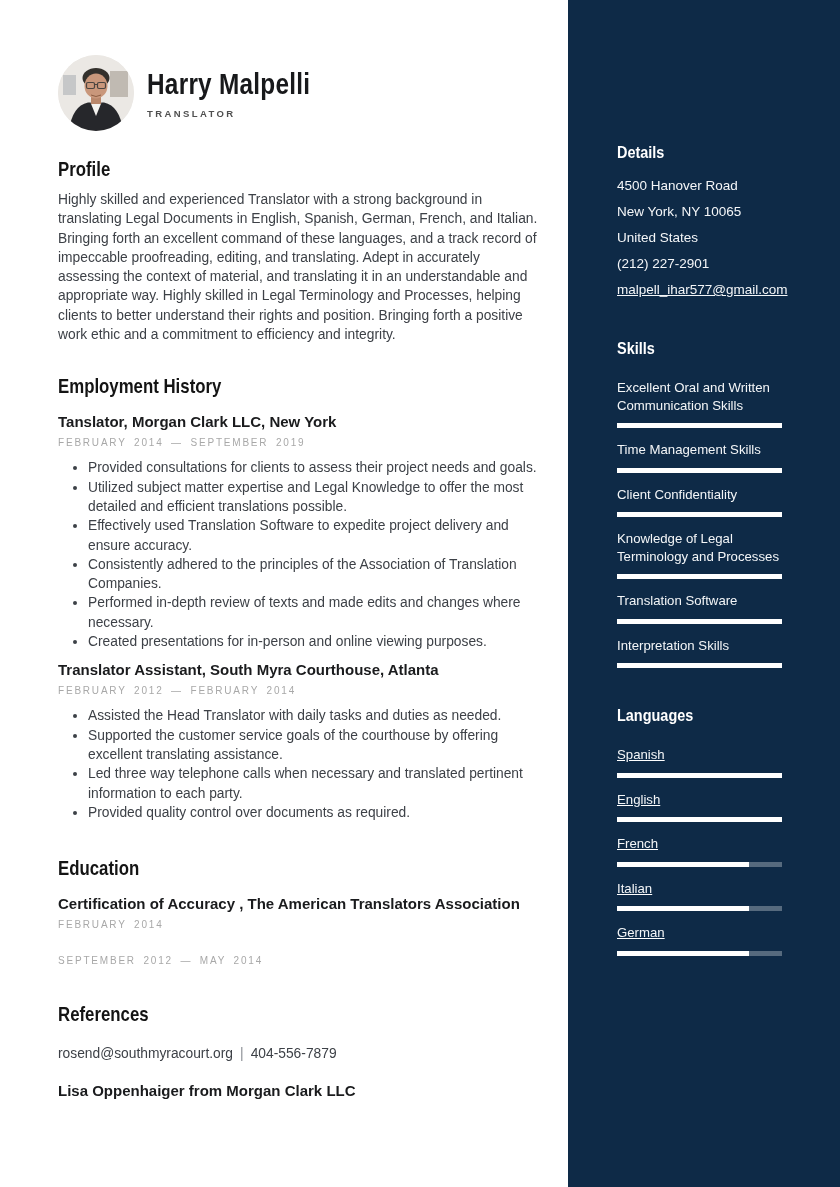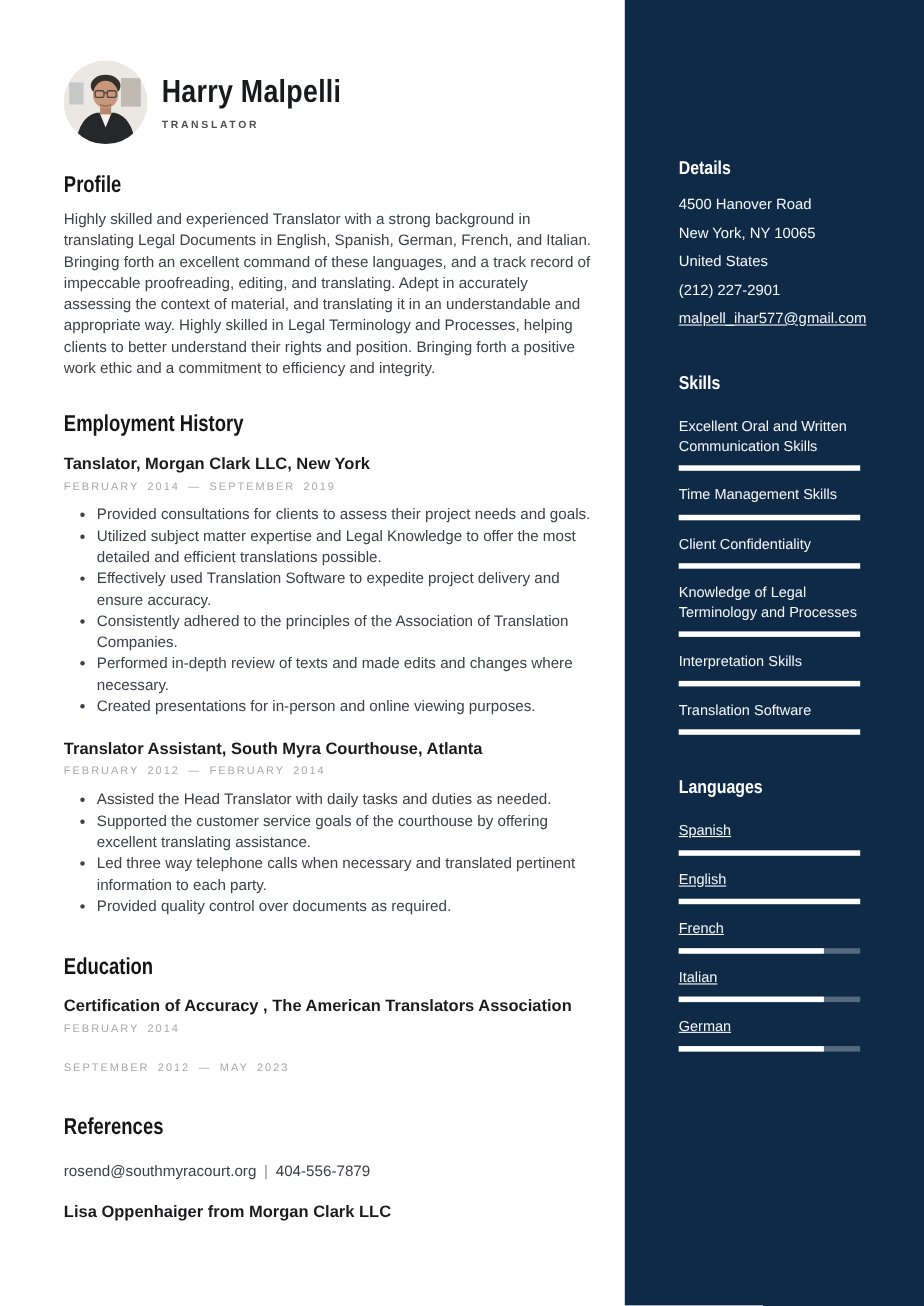--- a/index.html
+++ b/index.html
@@ -87,21 +87,21 @@
   .bullets {
     margin-top: 10px;
     padding-left: 30px;
     list-style: disc;
   }
   .bullets li {
     font-size: 13.8px;
     line-height: 19.3px;
     color: #3d4147;
   }
-  .job + .job { margin-top: 21px; }
+  .job + .job { margin-top: 10px; }
 
   .section-education { margin-top: 34px; }
   .edu { margin-top: 15px; }
   .edu + .edu { margin-top: 25px; }
 
   .section-references { margin-top: 36px; }
   .ref { margin-top: 15px; }
   .ref + .ref { margin-top: 21px; }
   .ref-contact {
     margin-top: 20px;
@@ -224,21 +224,21 @@
 
     <div class="section-education">
       <span class="h-main">Education</span>
 
       <div class="edu">
         <div class="edu-heading">Certification of Accuracy , The American Translators Association</div>
         <div class="period">FEBRUARY 2014</div>
       </div>
 
       <div class="edu">
-        <div class="period">SEPTEMBER 2012 — MAY 2023</div>
+        <div class="period">SEPTEMBER 2012 — MAY 2014</div>
       </div>
     </div>
 
     <div class="section-references">
       <span class="h-main">References</span>
 
       <div class="ref">
         <div class="ref-contact">
           <span>rosend@southmyracourt.org</span><span class="pipe">|</span><span>404-556-7879</span>
         </div>
@@ -286,27 +286,27 @@
             <div class="bar-fill" style="width: 100%;"></div>
           </div>
       </div>
       <div class="meter">
         <div class="meter-label">Knowledge of Legal Terminology and Processes</div>
         <div class="bar">
             <div class="bar-fill" style="width: 100%;"></div>
           </div>
       </div>
       <div class="meter">
+        <div class="meter-label">Translation Software</div>
+        <div class="bar">
+            <div class="bar-fill" style="width: 100%;"></div>
+          </div>
+      </div>
+      <div class="meter">
         <div class="meter-label">Interpretation Skills</div>
-        <div class="bar">
-            <div class="bar-fill" style="width: 100%;"></div>
-          </div>
-      </div>
-      <div class="meter">
-        <div class="meter-label">Translation Software</div>
         <div class="bar">
             <div class="bar-fill" style="width: 100%;"></div>
           </div>
       </div>
     </div>
 
     <div class="side-section-languages">
       <span class="h-side">Languages</span>
 
       <div class="meter">

